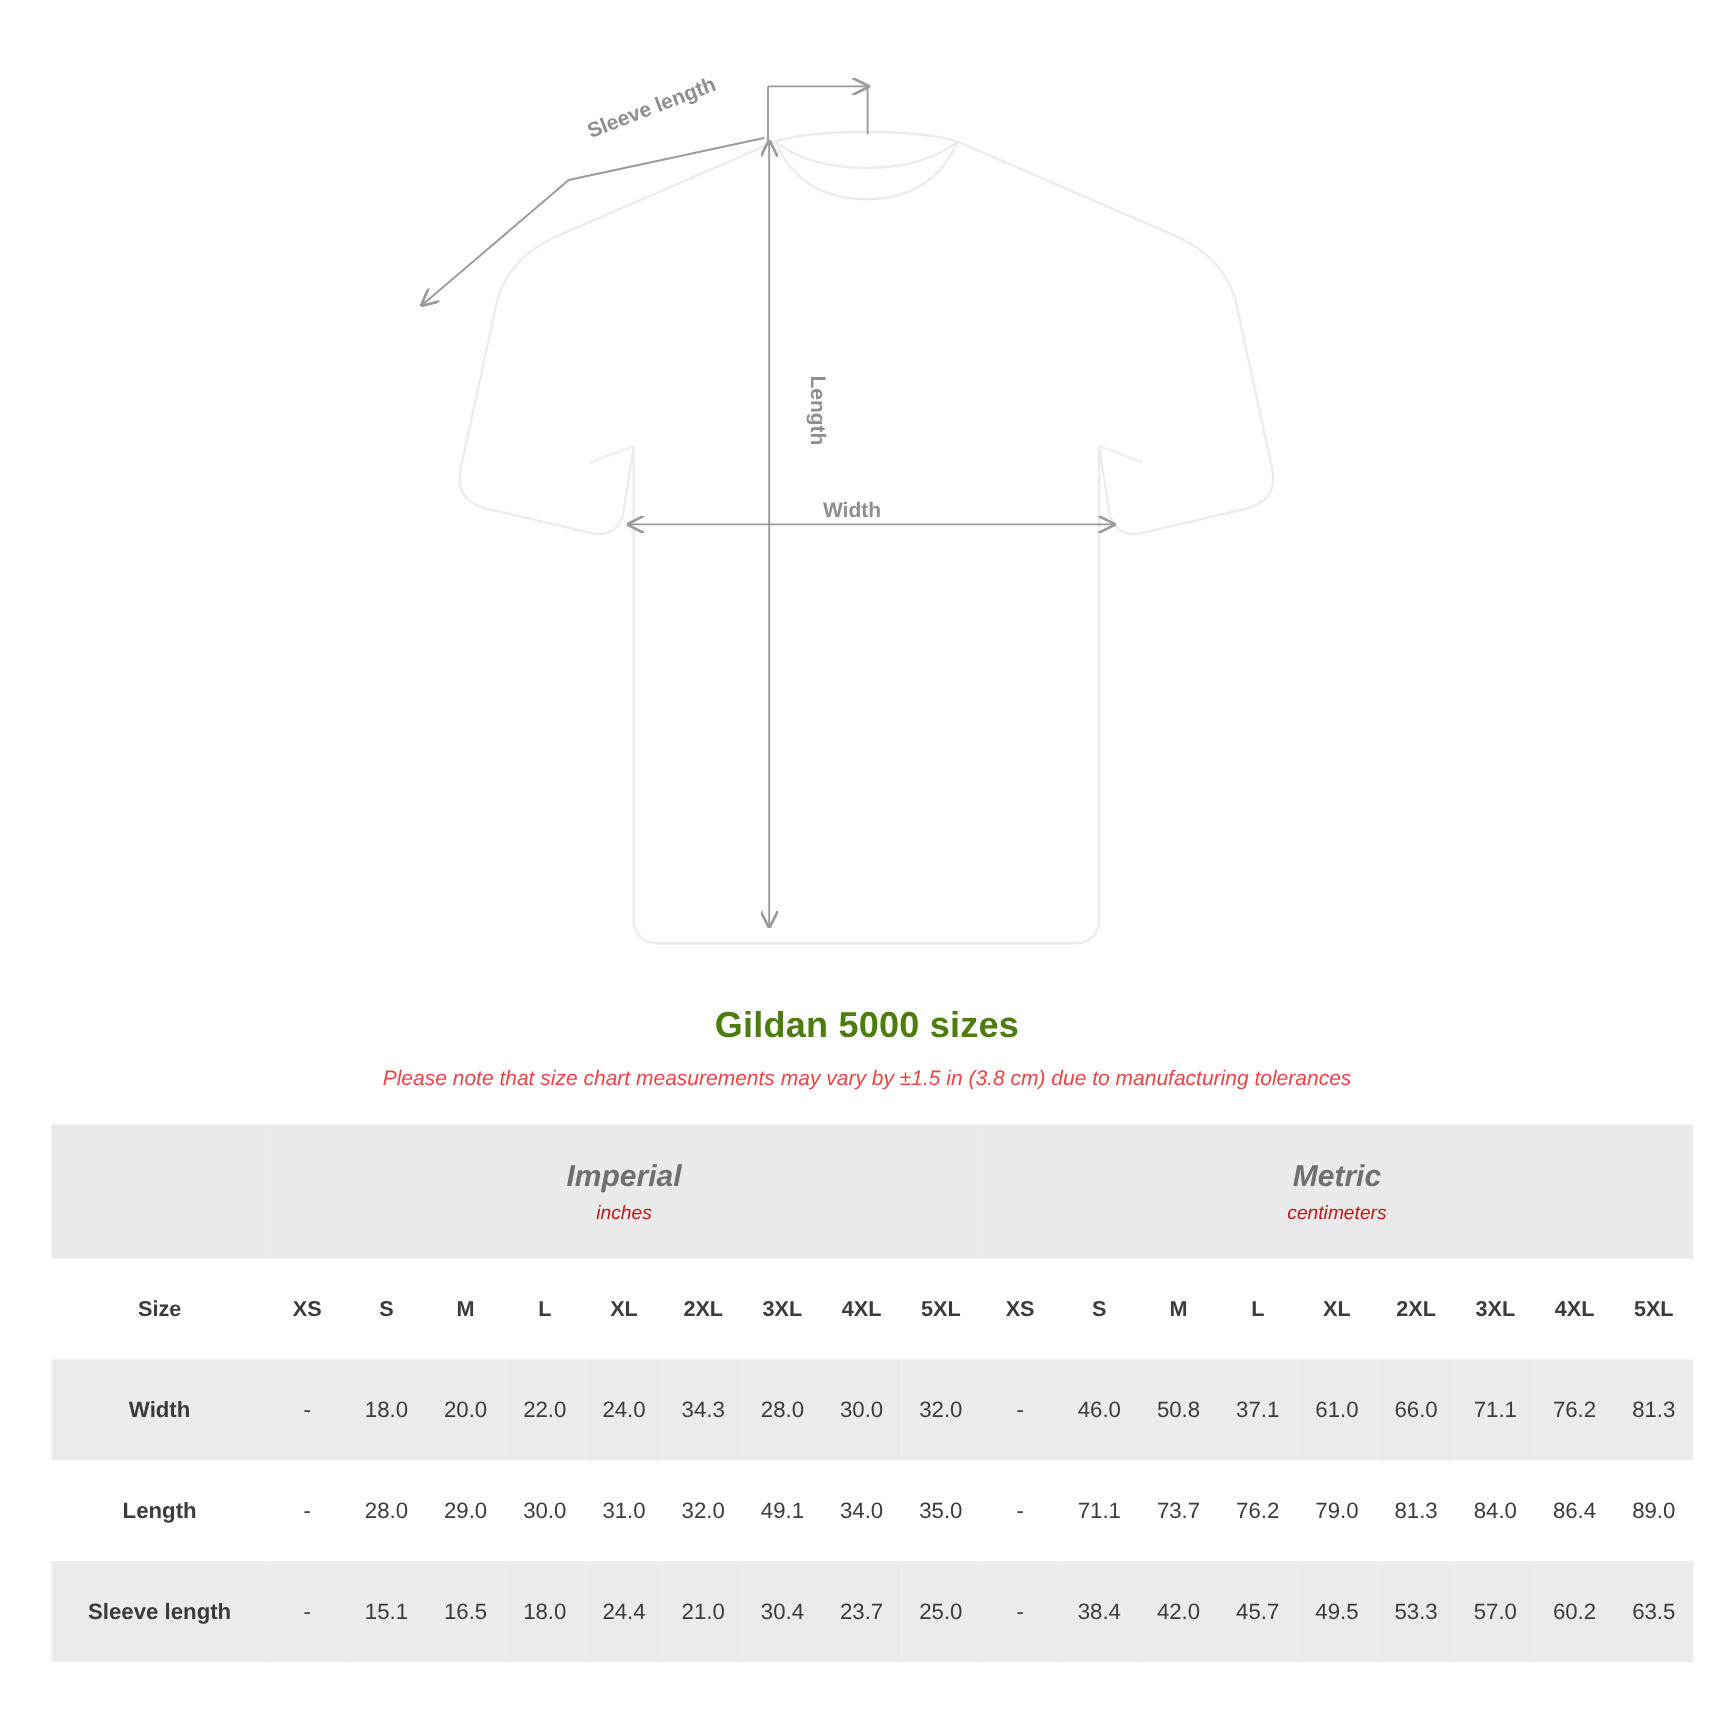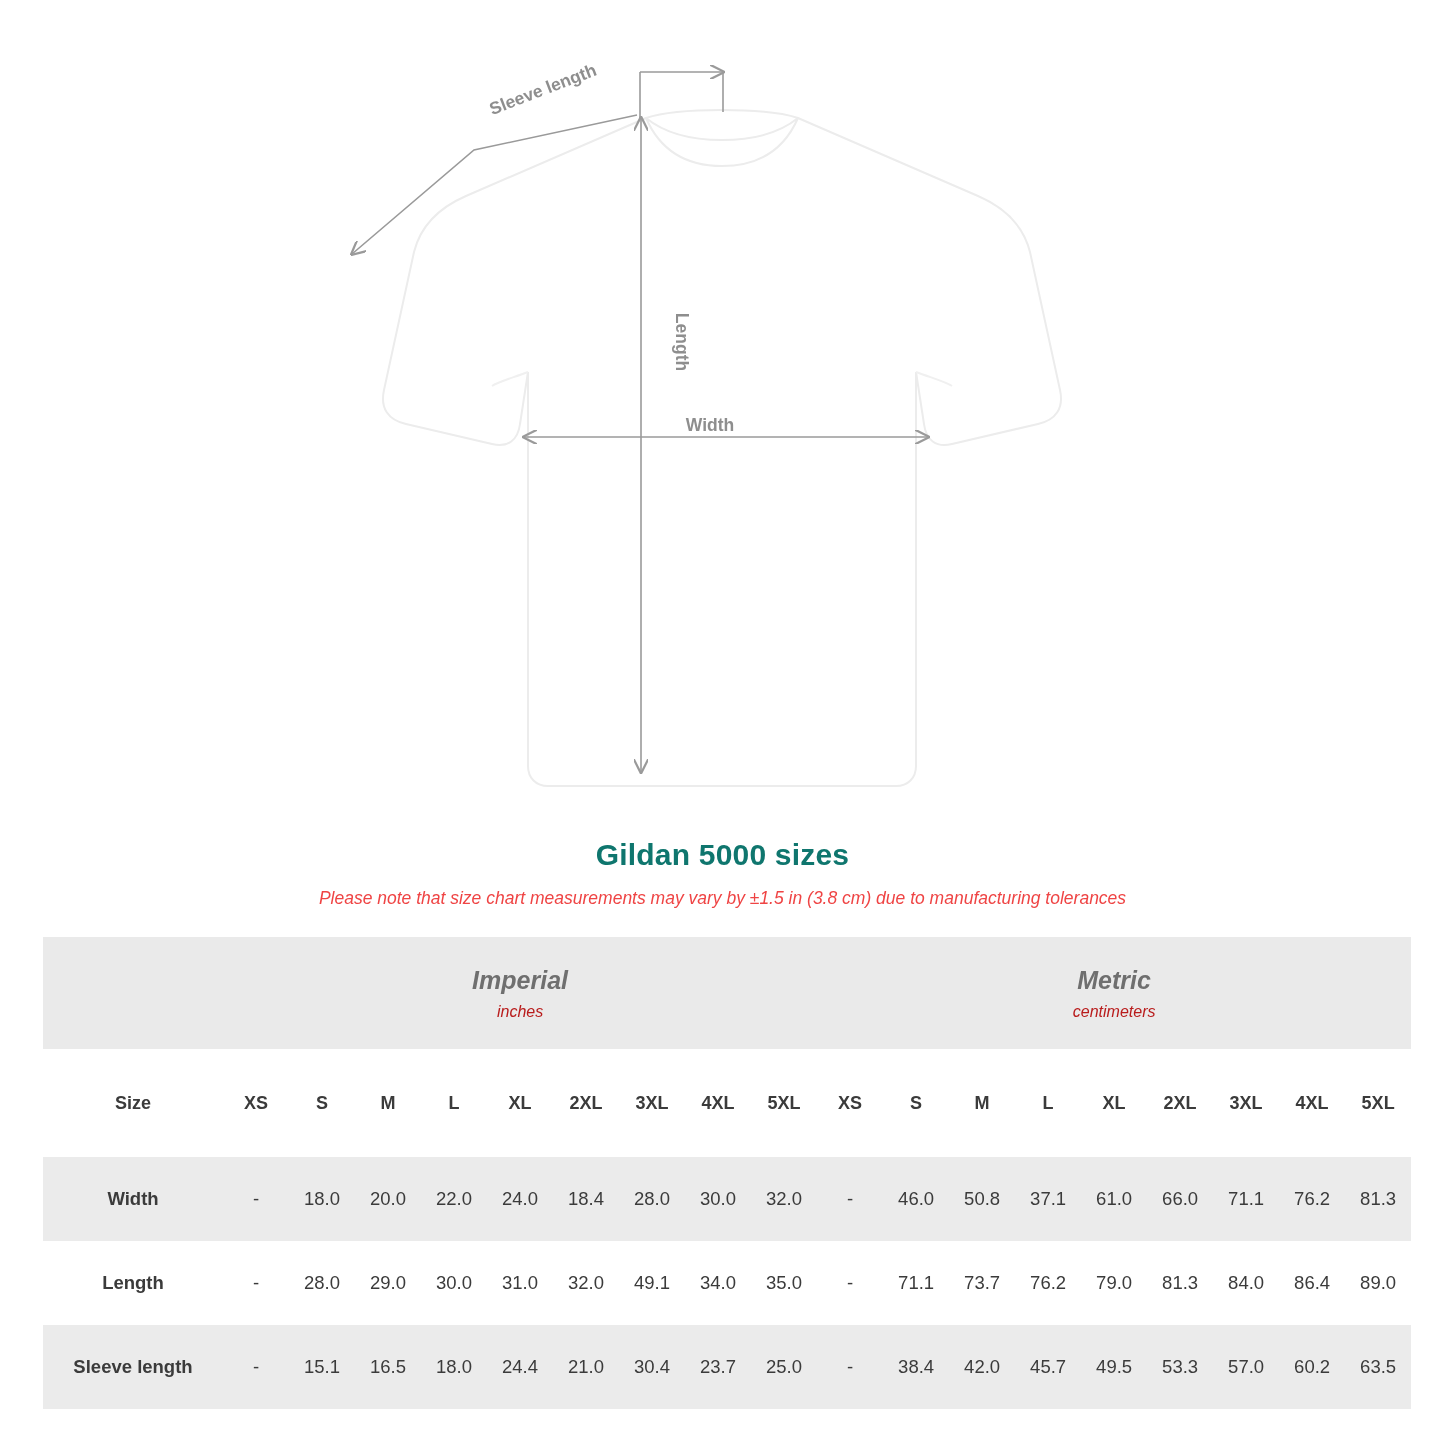--- a/index.html
+++ b/index.html
@@ -33,21 +33,21 @@
   }
 
   
   .title-block {
     text-align: center;
     margin-top: 8px;
   }
   .chart-title {
     font-size: 30px;
     font-weight: bold;
-    color: #0f766e;
+    color: #4d7c0f;
     letter-spacing: 0.2px;
   }
   .chart-note {
     font-size: 17.5px;
     font-style: italic;
     color: #ef4444;
     margin-top: 16px;
   }
 
   
@@ -76,21 +76,21 @@
     font-weight: bold;
     color: #6f6f6f;
   }
   .unit-head .u-sub {
     font-size: 16px;
     font-style: italic;
     color: #b91c1c;
     margin-top: 8px;
   }
   .hdr-row td {
-    height: 108px;
+    height: 84px;
     text-align: center;
     vertical-align: middle;
     font-size: 18px;
     font-weight: bold;
     color: #3b3b3b;
     background: #ffffff;
   }
   .hdr-row td.label-cell {
     font-size: 18px;
   }
@@ -245,21 +245,21 @@
           <td>5XL</td>
         </tr>
 
         <tr class="data-row row-shaded">
           <td class="label-cell">Width</td>
           <td>-</td>
           <td>18.0</td>
           <td>20.0</td>
           <td>22.0</td>
           <td>24.0</td>
-          <td>18.4</td>
+          <td>34.3</td>
           <td>28.0</td>
           <td>30.0</td>
           <td>32.0</td>
           <td>-</td>
           <td>46.0</td>
           <td>50.8</td>
           <td>37.1</td>
           <td>61.0</td>
           <td>66.0</td>
           <td>71.1</td>

